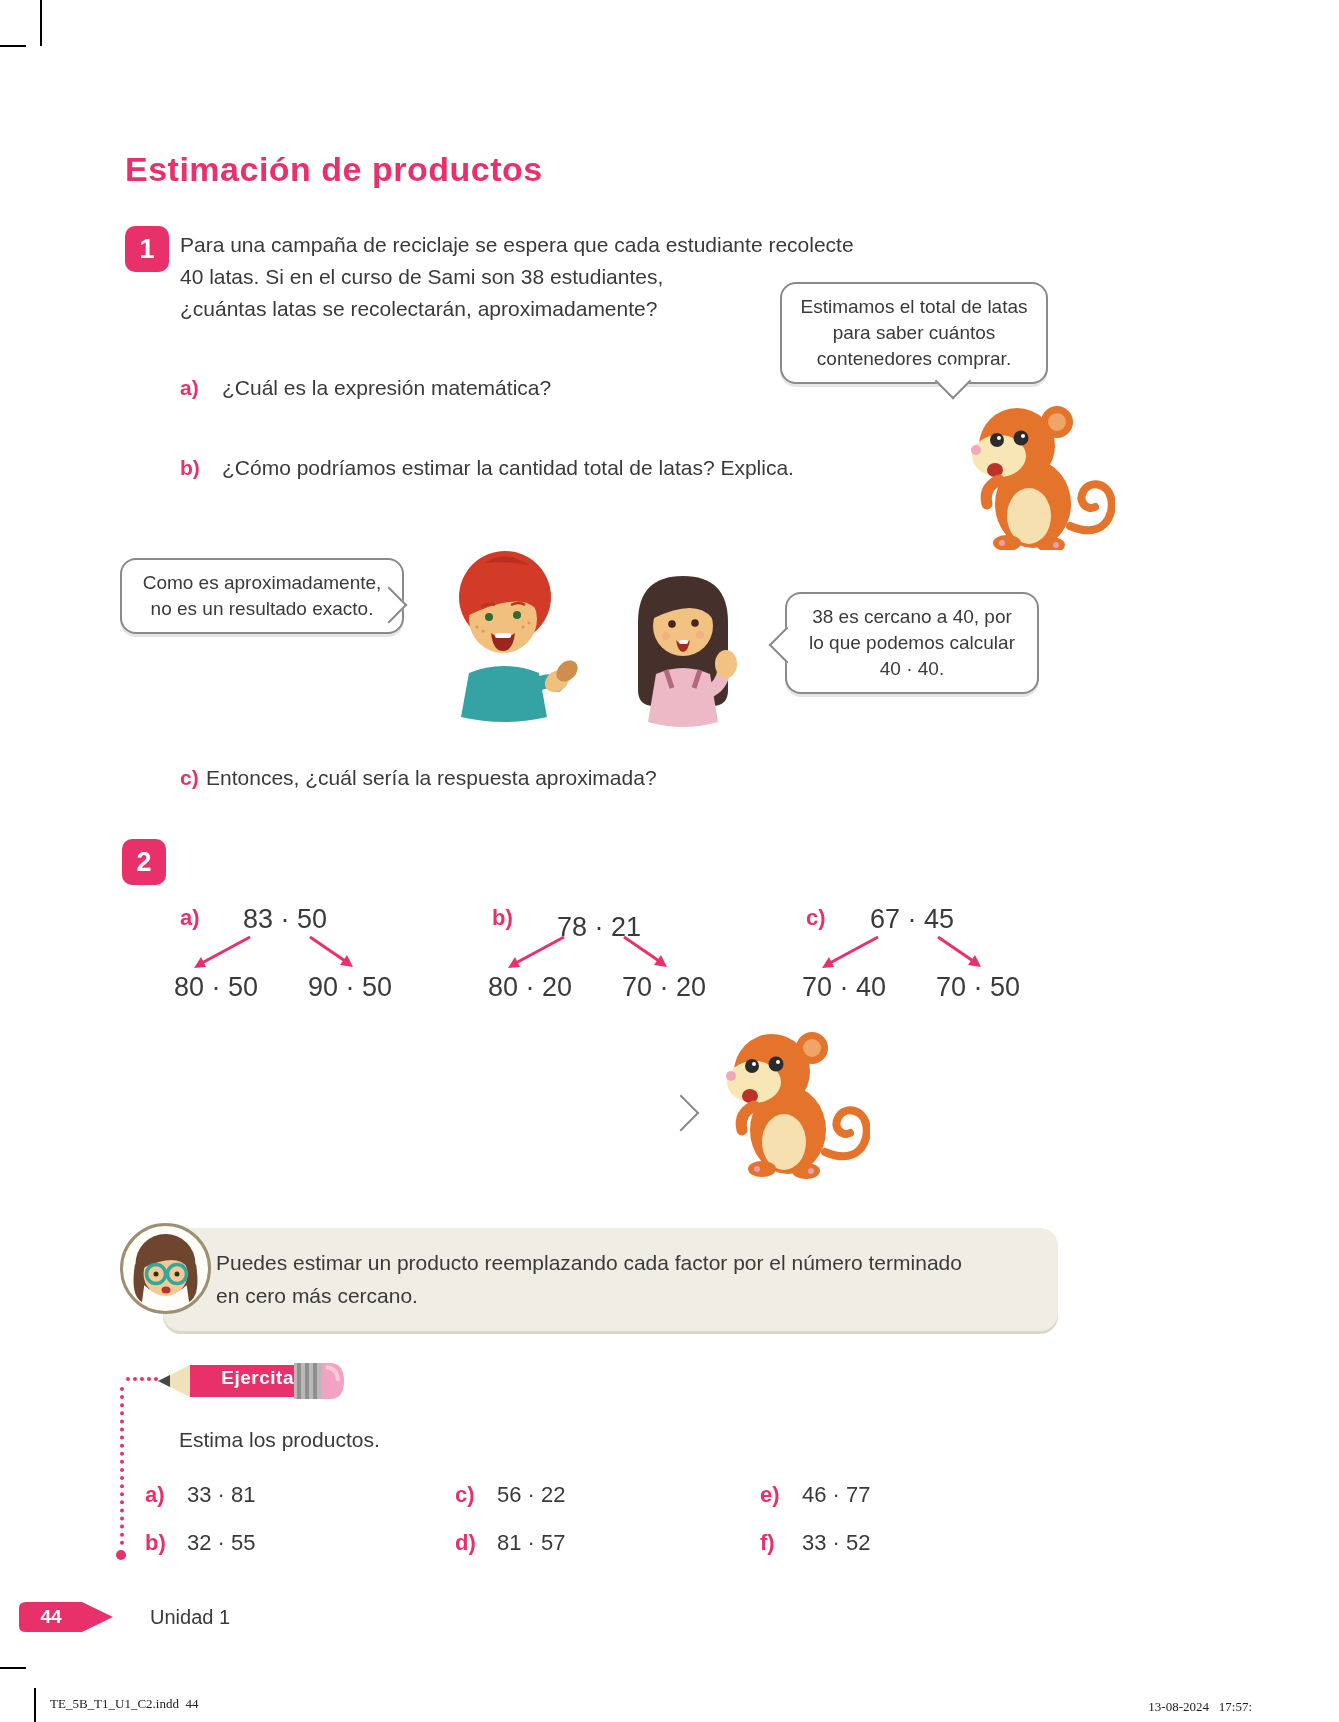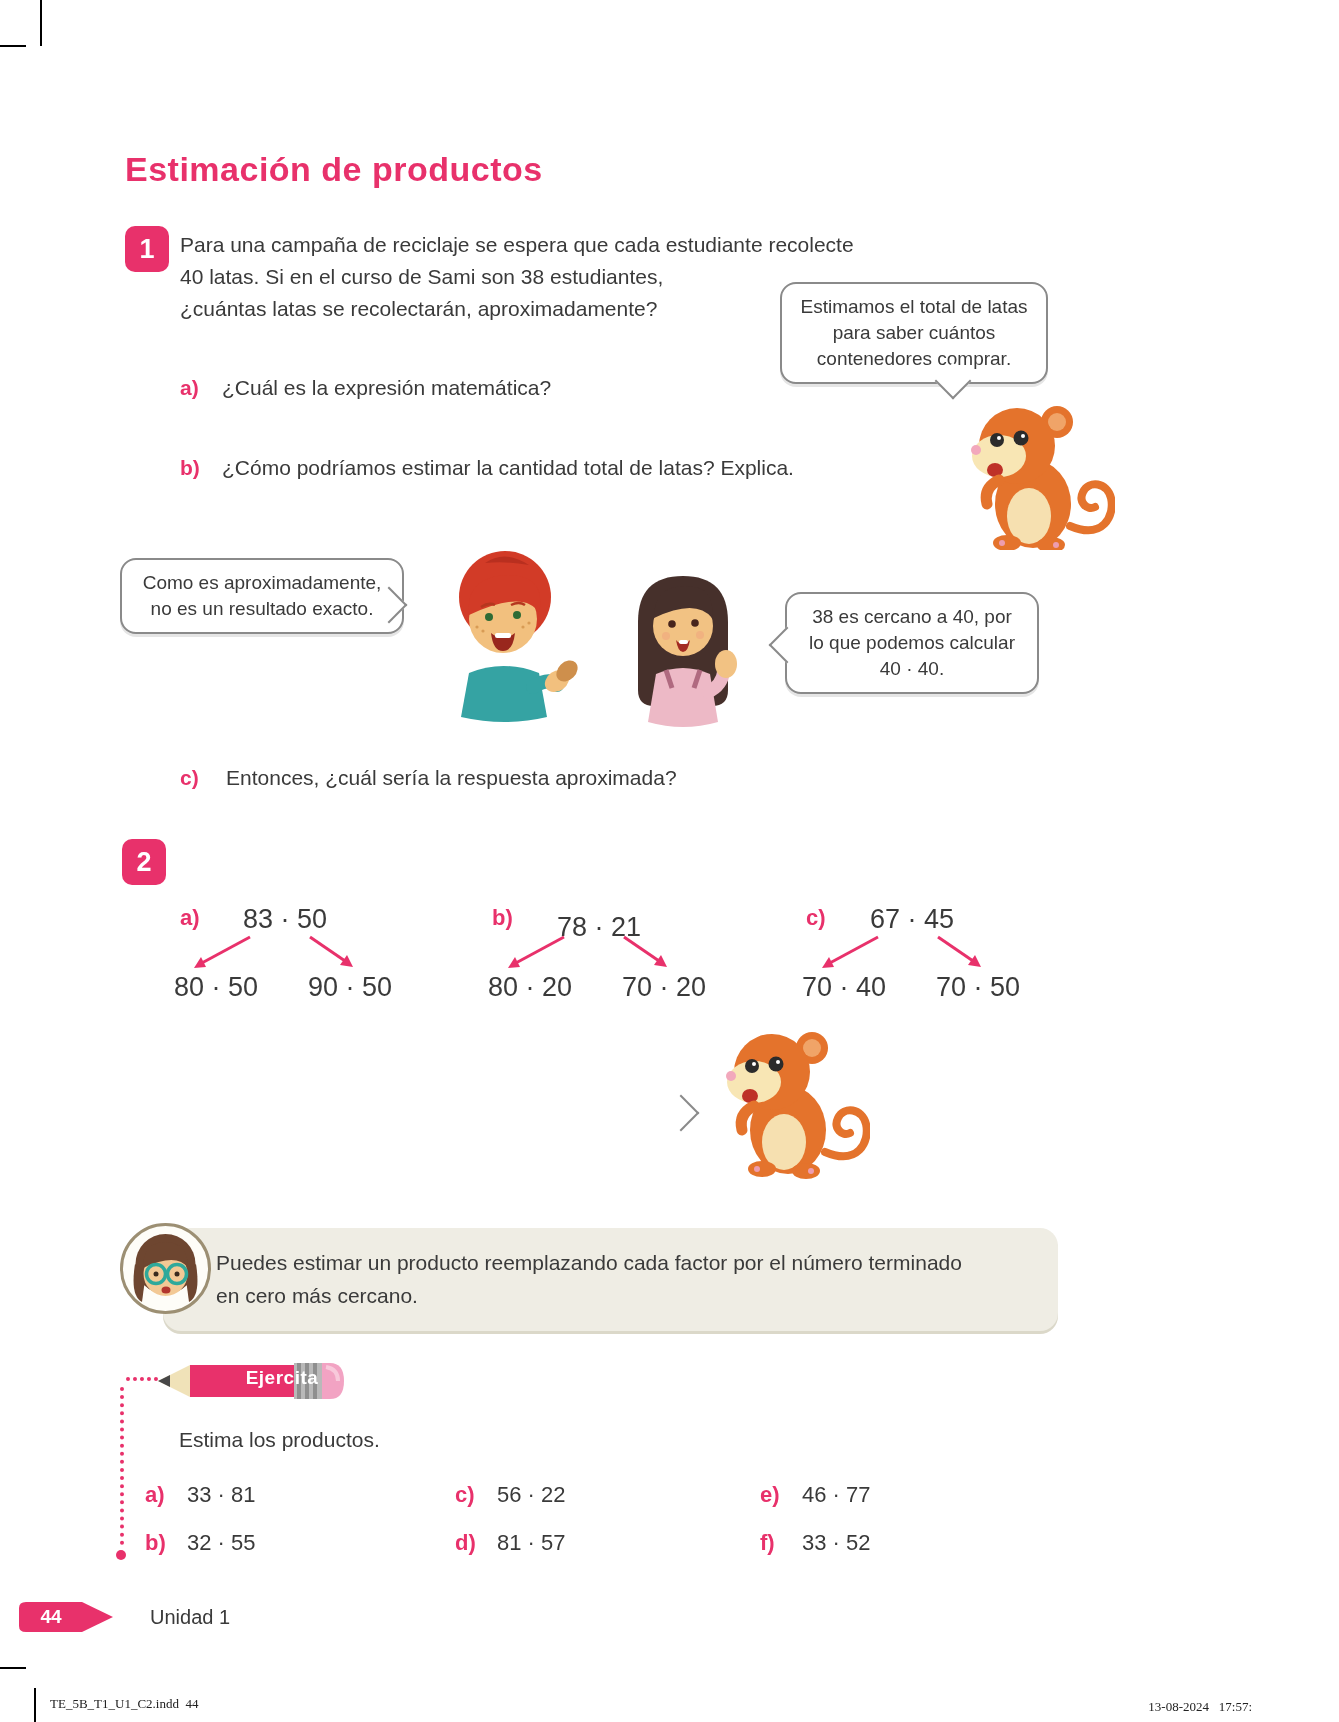--- a/index.html
+++ b/index.html
@@ -20,22 +20,22 @@
   .bubble .bline{white-space:nowrap;text-align:center;}
   .tail{position:absolute;background:#fff;width:24px;height:24px;z-index:3;}
   .tail-down{transform:rotate(45deg);border-right:2px solid #8a8a8a;border-bottom:2px solid #8a8a8a;}
   .tail-right{transform:rotate(45deg);border-top:2px solid #8a8a8a;border-right:2px solid #8a8a8a;}
   .tail-left{transform:rotate(45deg);border-left:2px solid #8a8a8a;border-bottom:2px solid #8a8a8a;}
   .expr{position:absolute;font-size:27px;white-space:nowrap;text-align:right;}
   .caselabel{position:absolute;font-size:22px;font-weight:bold;color:#e8316b;white-space:nowrap;}
   .tipbox{position:absolute;left:163px;top:1228px;width:895px;height:103px;background:#efede4;
           border-radius:18px;box-shadow:0 3px 0 #dbd8c9;}
   .tipline{position:absolute;font-size:21px;line-height:33px;white-space:nowrap;}
-  .pencil-label{position:absolute;font-size:19px;font-weight:bold;color:#ffffff;text-align:center;
-                letter-spacing:.5px;z-index:4;margin-left:40px;}
+  .pencil-label{position:absolute;font-size:19px;font-weight:bold;color:#ffffff;text-align:right;
+                letter-spacing:.5px;z-index:4;}
   .dot-h{position:absolute;border-top:4px dotted #e8316b;}
   .dot-v{position:absolute;border-left:4px dotted #e8316b;}
   .bigdot{position:absolute;width:10px;height:10px;border-radius:50%;background:#e8316b;}
   .exlabel{position:absolute;font-size:22px;font-weight:bold;color:#e8316b;white-space:nowrap;}
   .exexpr{position:absolute;font-size:22px;white-space:nowrap;}
   .footer-num{position:absolute;color:#fff;font-size:19px;font-weight:bold;text-align:center;z-index:4;}
   .unit{position:absolute;font-size:20px;white-space:nowrap;}
   .printtxt{position:absolute;font-family:"Liberation Serif",serif;font-size:13px;color:#222;white-space:pre;}
 </style>
 </head>
@@ -144,21 +144,21 @@
   </svg>
 
   <div class="bubble" style="left:785px;top:592px;width:218px;">
     <div class="bline">38 es cercano a 40, por</div>
     <div class="bline">lo que podemos calcular</div>
     <div class="bline">40 · 40.</div>
   </div>
   <div class="tail tail-left" style="left:774px;top:632px;"></div>
 
   <div class="itemlabel" style="left:180px;top:766px;">c)</div>
-  <div class="itemtext" style="left:226px;top:766px;">Entonces, ¿cuál sería la respuesta aproximada?</div>
+  <div class="itemtext" style="left:206px;top:766px;">Entonces, ¿cuál sería la respuesta aproximada?</div>
 
   <div class="numbadge" style="left:122px;top:839px;">
     <span>2</span>
   </div>
 
   <div class="caselabel" style="left:180px;top:905px;">a)</div>
   <div class="expr" style="left:243px;top:904px;">83 · 50</div>
   <svg class="abs" style="left:172px;top:934px;" width="225" height="38" viewBox="0 0 225 38">
     <line x1="78" y1="3" x2="28" y2="30" stroke="#e8316b" stroke-width="3"></line>
     <polygon points="22,34 34,33 29,23" fill="#e8316b"></polygon>

